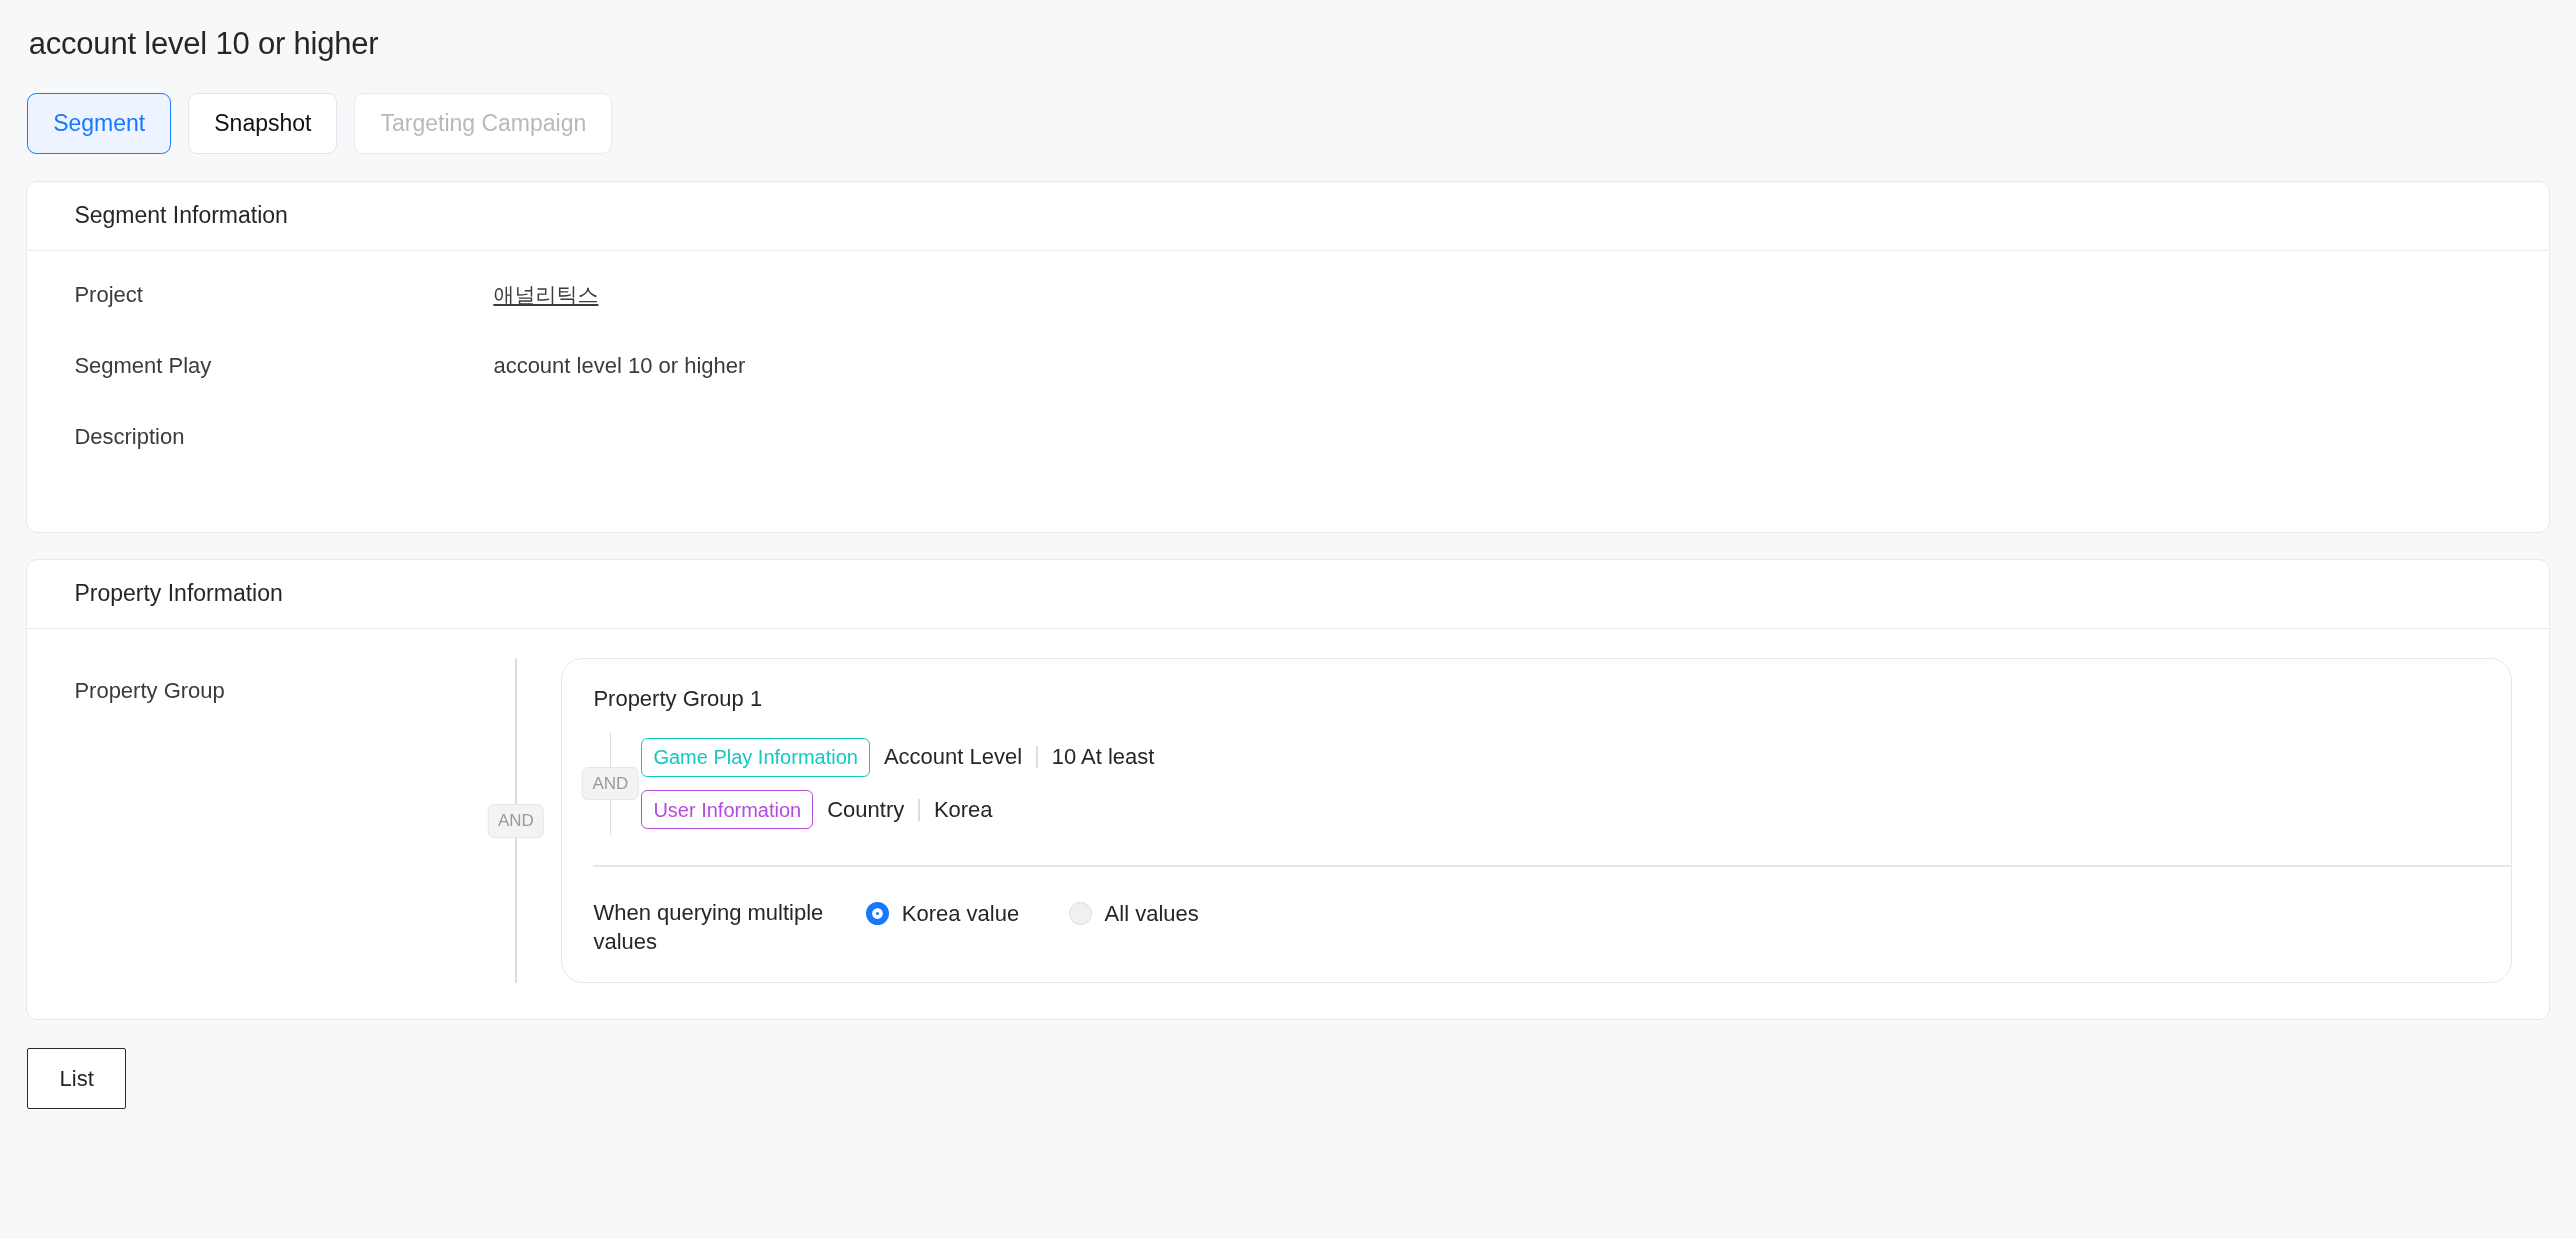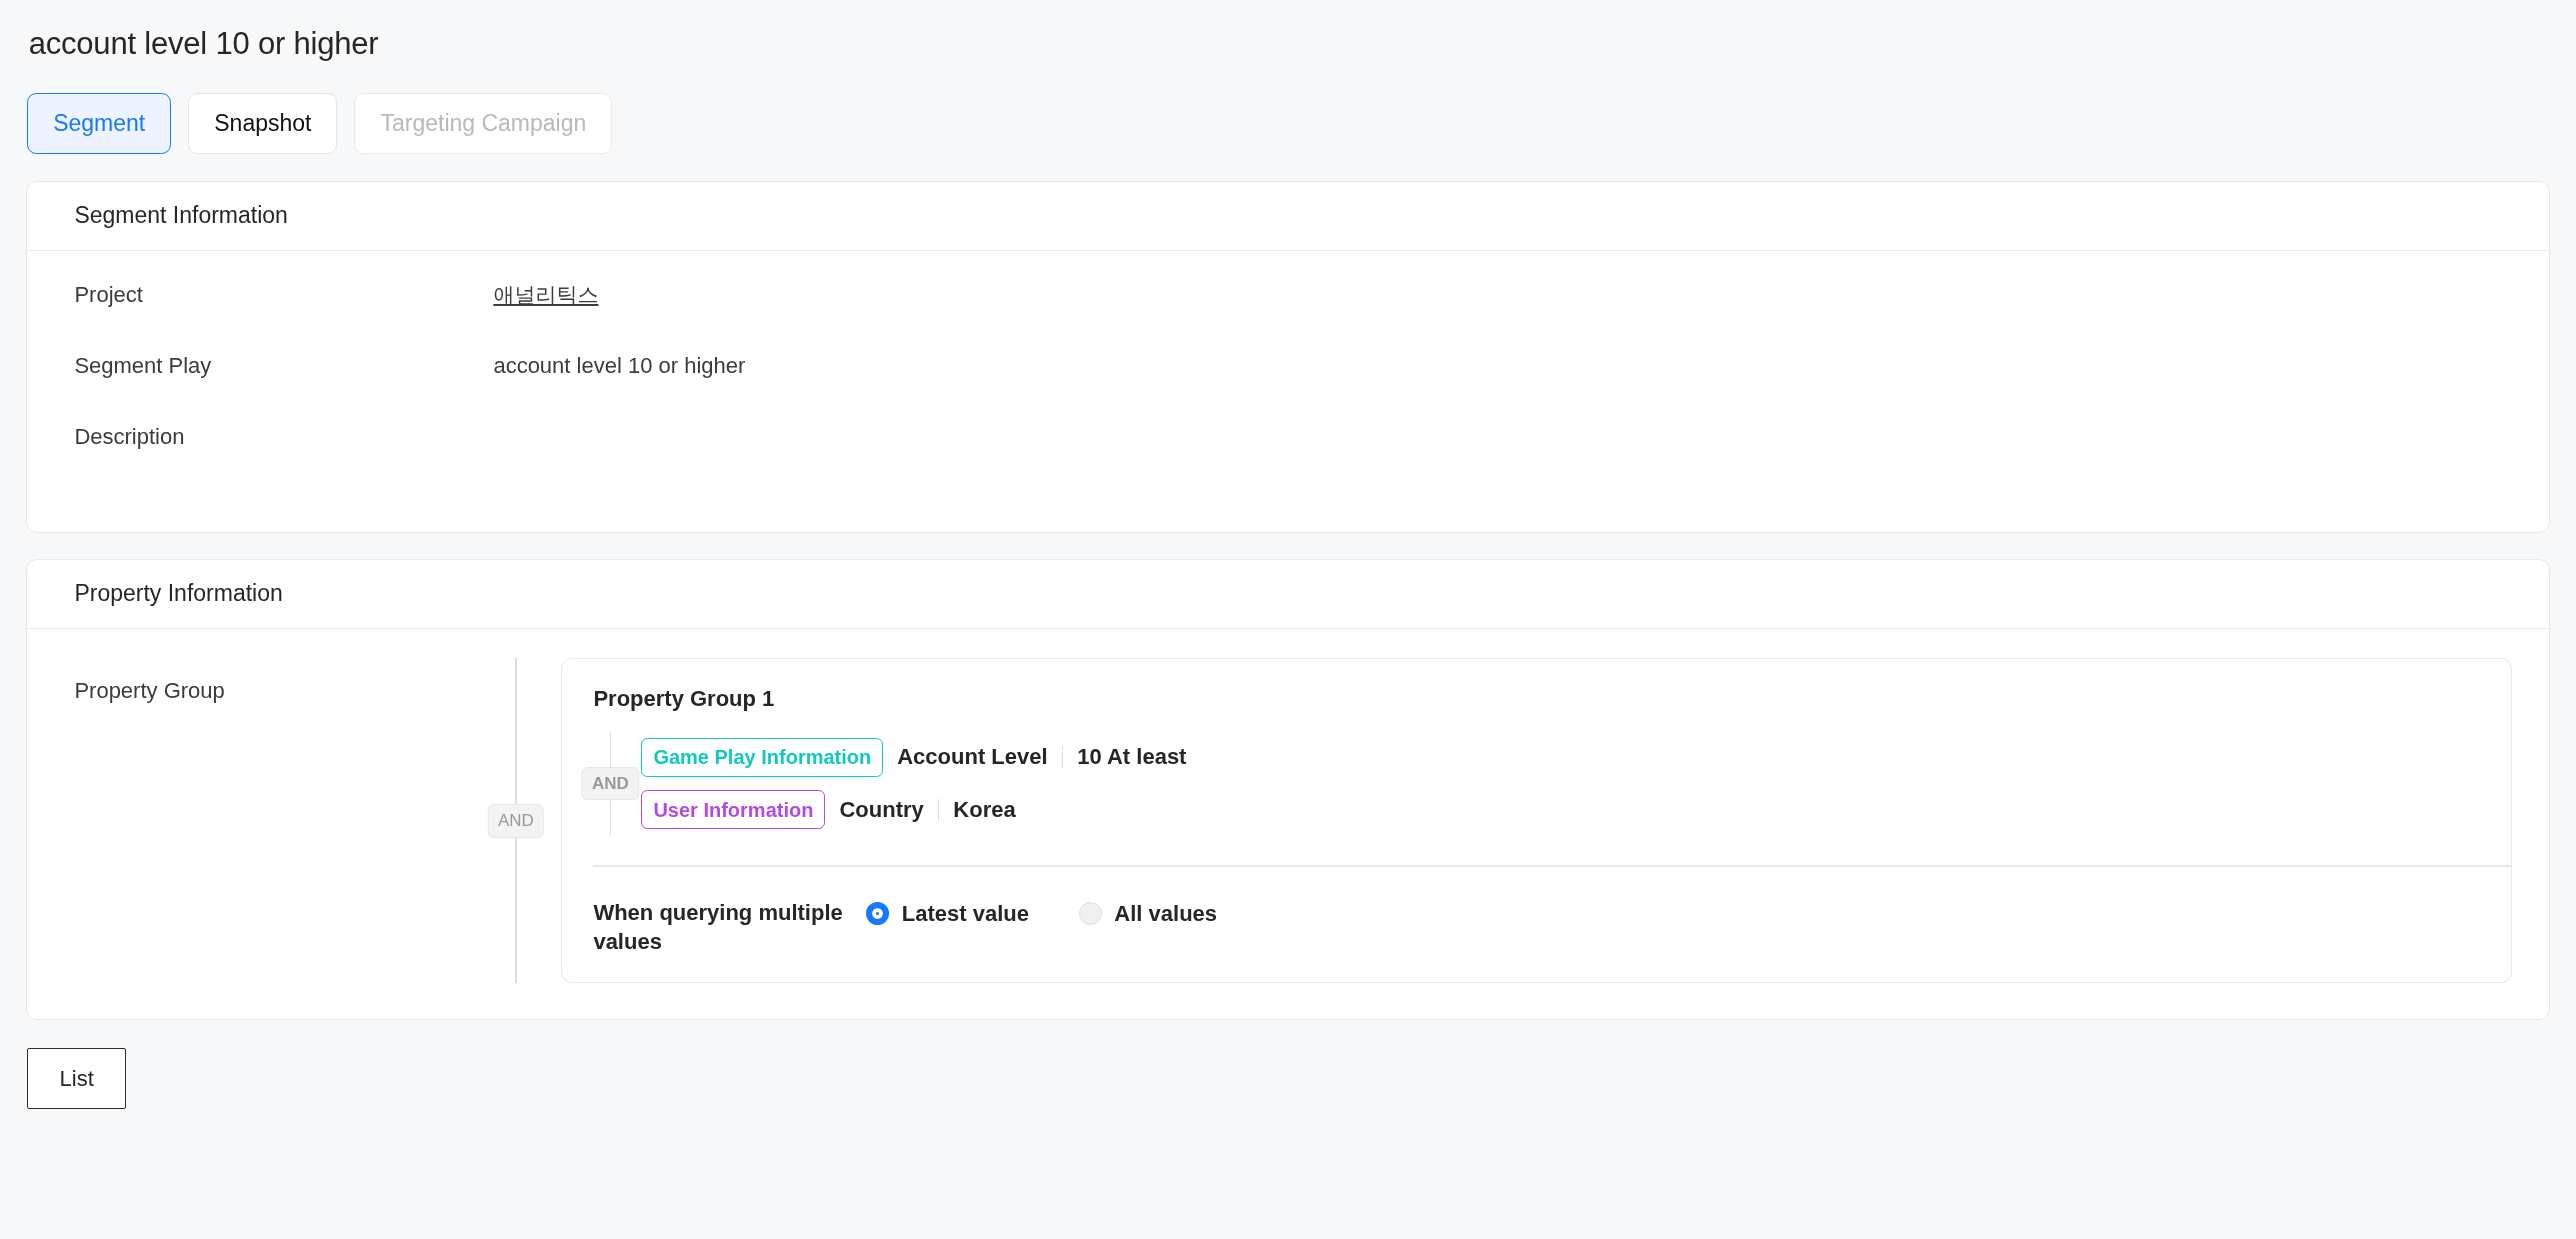--- a/index.html
+++ b/index.html
@@ -166,23 +166,22 @@
     display: flex;
     padding-left: 23px;
     padding-right: 37px;
   }
 
   
   .group-card {
     flex: 1 1 auto;
     background: #ffffff;
     border: 1.6px solid #e6e8ea;
-    border-radius: 11px;
+    border-radius: 22px;
     padding: 26.4px 0 26.4px 0;
-    font-weight: bold;
   }
   .group-title {
     font-size: 22px;
     color: #262626;
     padding: 0 0 0 31px;
   }
 
   
   .conditions {
     display: flex;
@@ -403,21 +402,21 @@
           </div>
 
           <div class="group-divider"></div>
 
           <div class="query-row">
             <div class="query-label">When querying multiple values</div>
             <div class="radio-group">
 
               <div class="radio-opt">
                 <span class="radio-dot on"></span>
-                <span class="radio-text">Latest value</span>
+                <span class="radio-text">Korea value</span>
               </div>
 
               <div class="radio-opt">
                 <span class="radio-dot off"></span>
                 <span class="radio-text">All values</span>
               </div>
 
             </div>
           </div>
 

